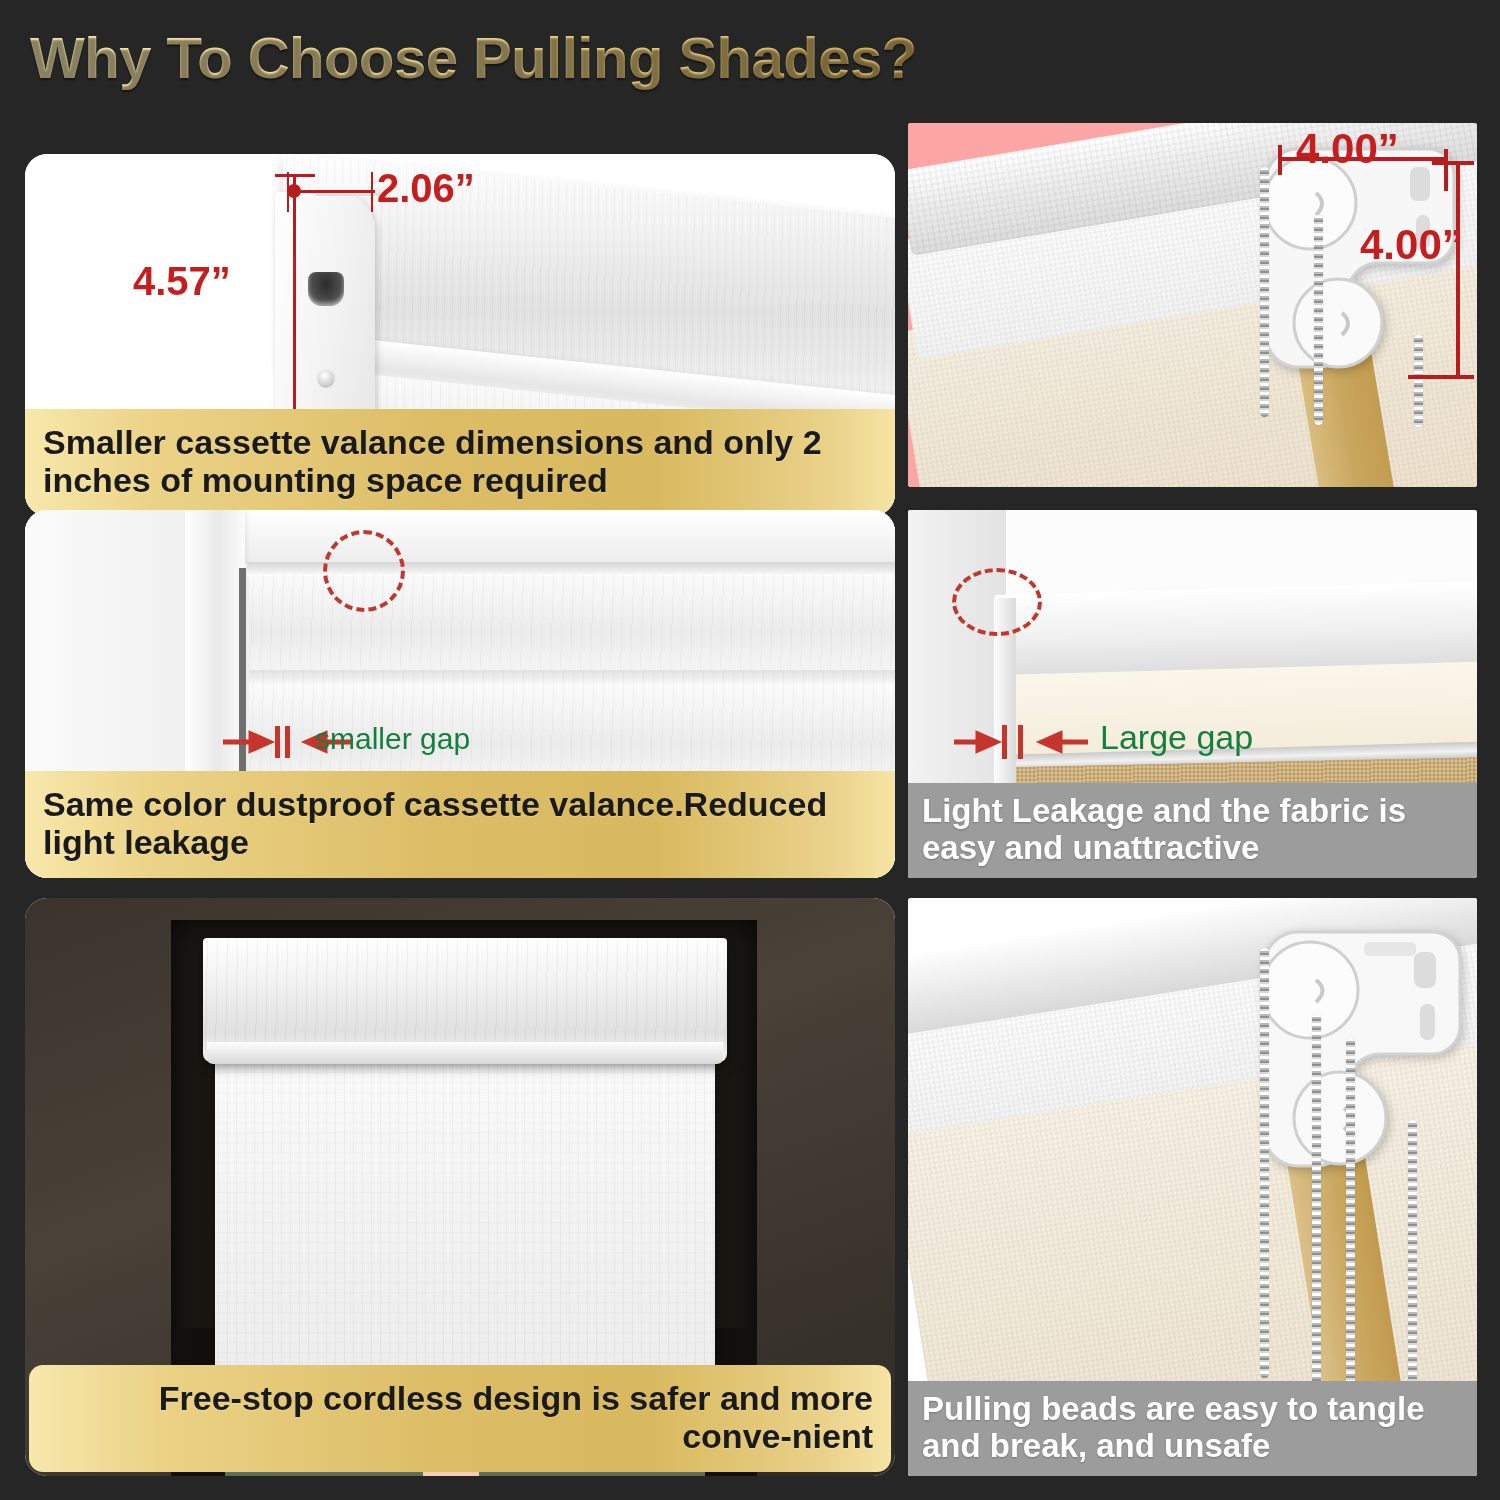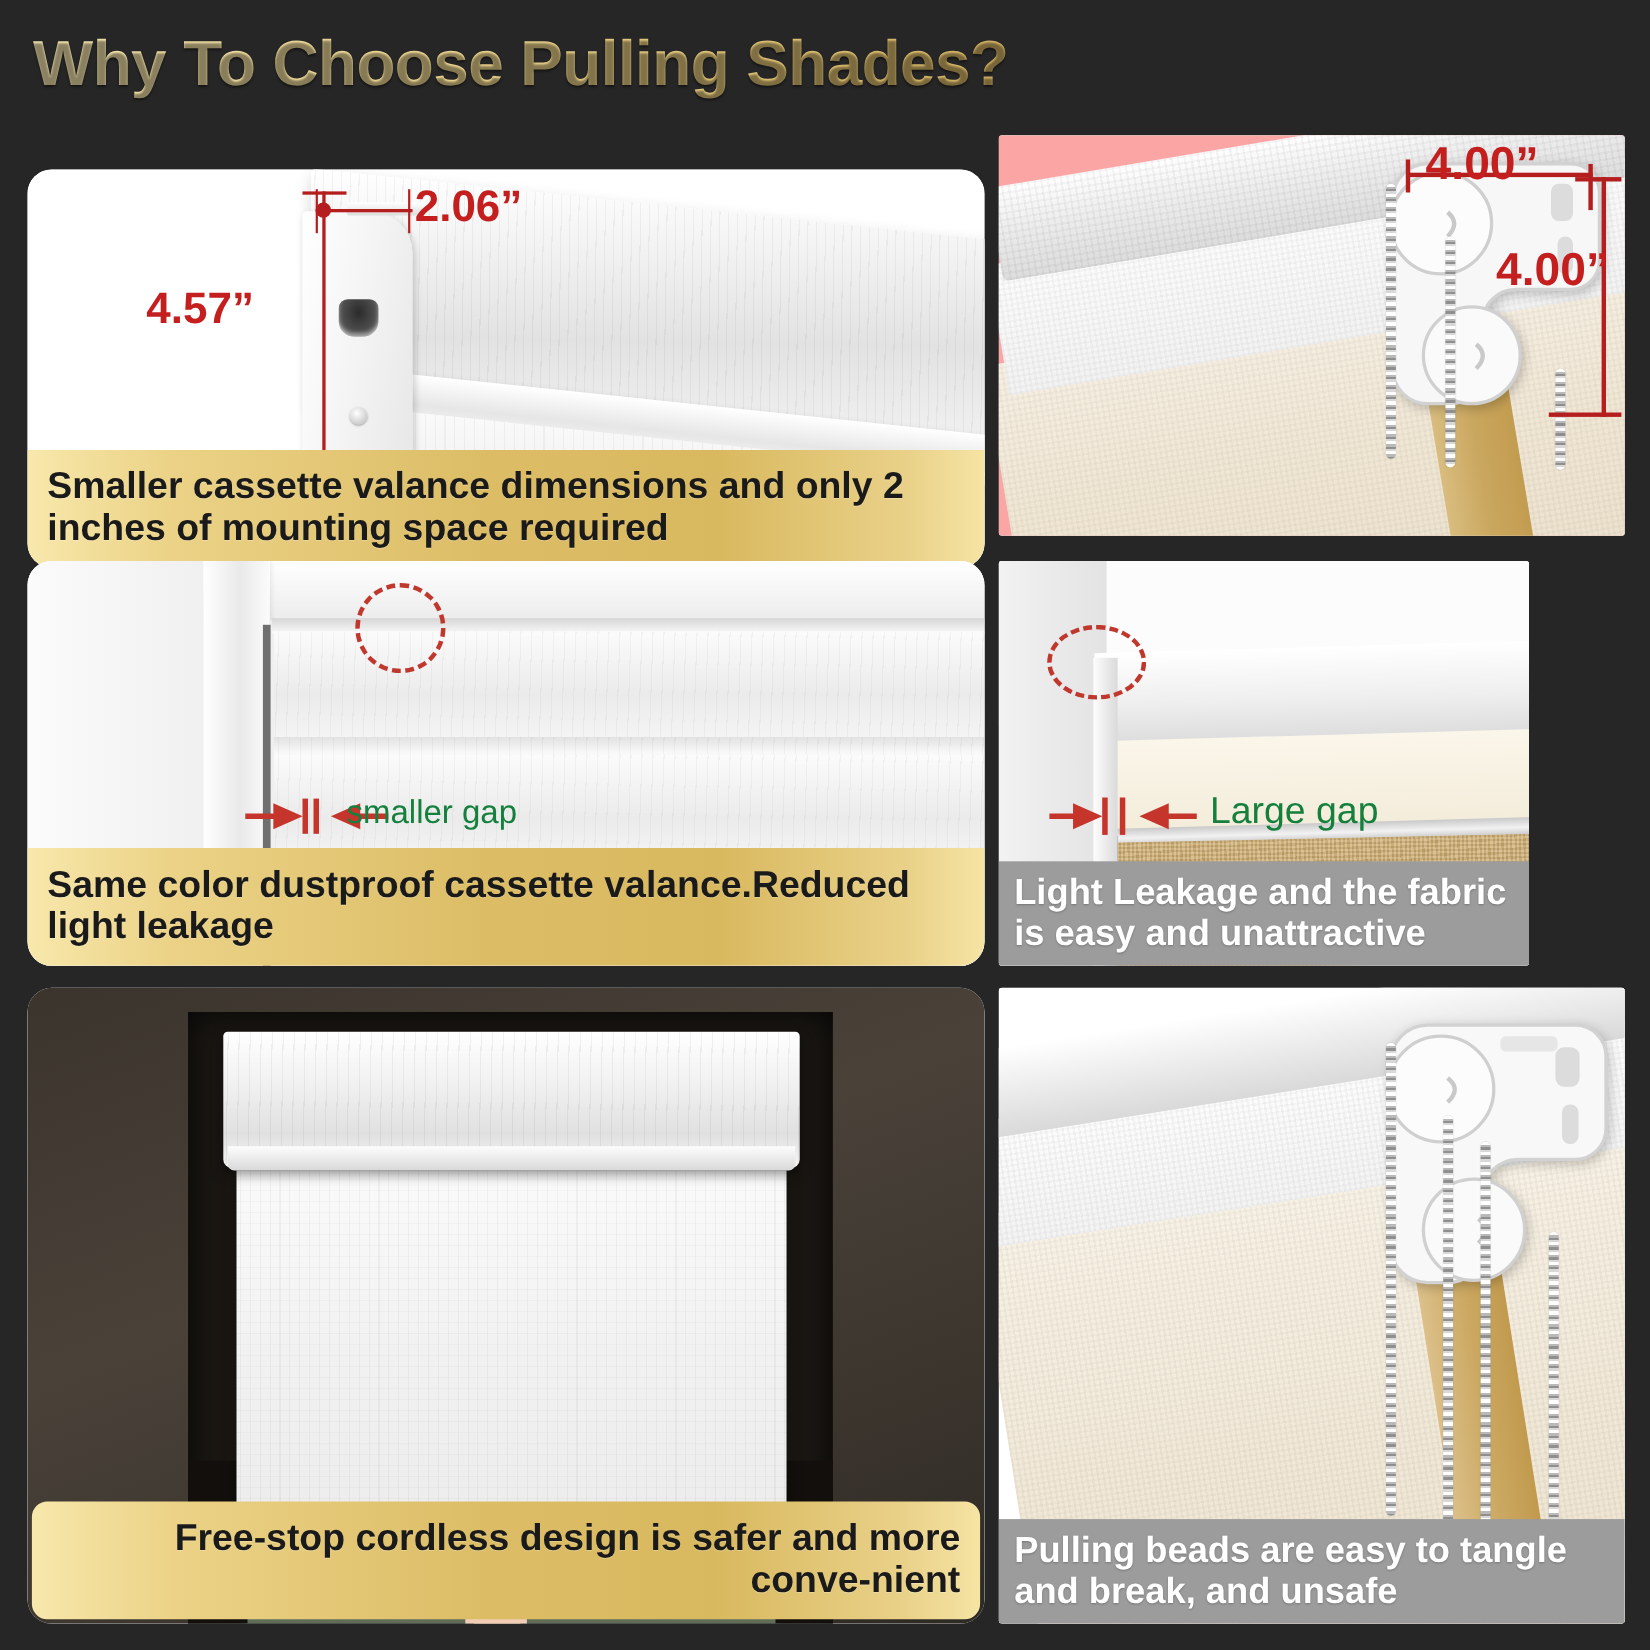--- a/index.html
+++ b/index.html
@@ -23,21 +23,21 @@
   }
 
   
   .panel{position:absolute;overflow:hidden;}
   .panel.left{border-radius:22px;background:#fff;}
   .panel.right{border-radius:3px;background:#fff;}
 
   #p1{left:25px;  top:123px;  width:870px; height:362px;margin-top:31px;}
   #p2{left:908px; top:123px;  width:569px; height:364px;}
   #p3{left:25px;  top:510px;  width:870px; height:368px;}
-  #p4{left:908px; top:510px;  width:482px; height:368px;}
+  #p4{left:908px; top:510px;  width:569px; height:368px;}
   #p5{left:25px;  top:898px;  width:870px; height:578px;}
   #p6{left:908px; top:898px;  width:569px; height:578px;}
 
   .photo{position:absolute;inset:0;}
 
   
   .cap-gold{
     position:absolute;left:0;right:0;bottom:0;
     background:linear-gradient(90deg,#F7E6A8 0%,#EBD286 14%,#DDBE68 45%,#D8B85F 70%,#EBD храм 100%);
     background:linear-gradient(90deg,#F8E8AC 0%,#EBD286 15%,#DCBD66 48%,#D9B95F 72%,#E9D189 92%,#F6E4A4 100%);

